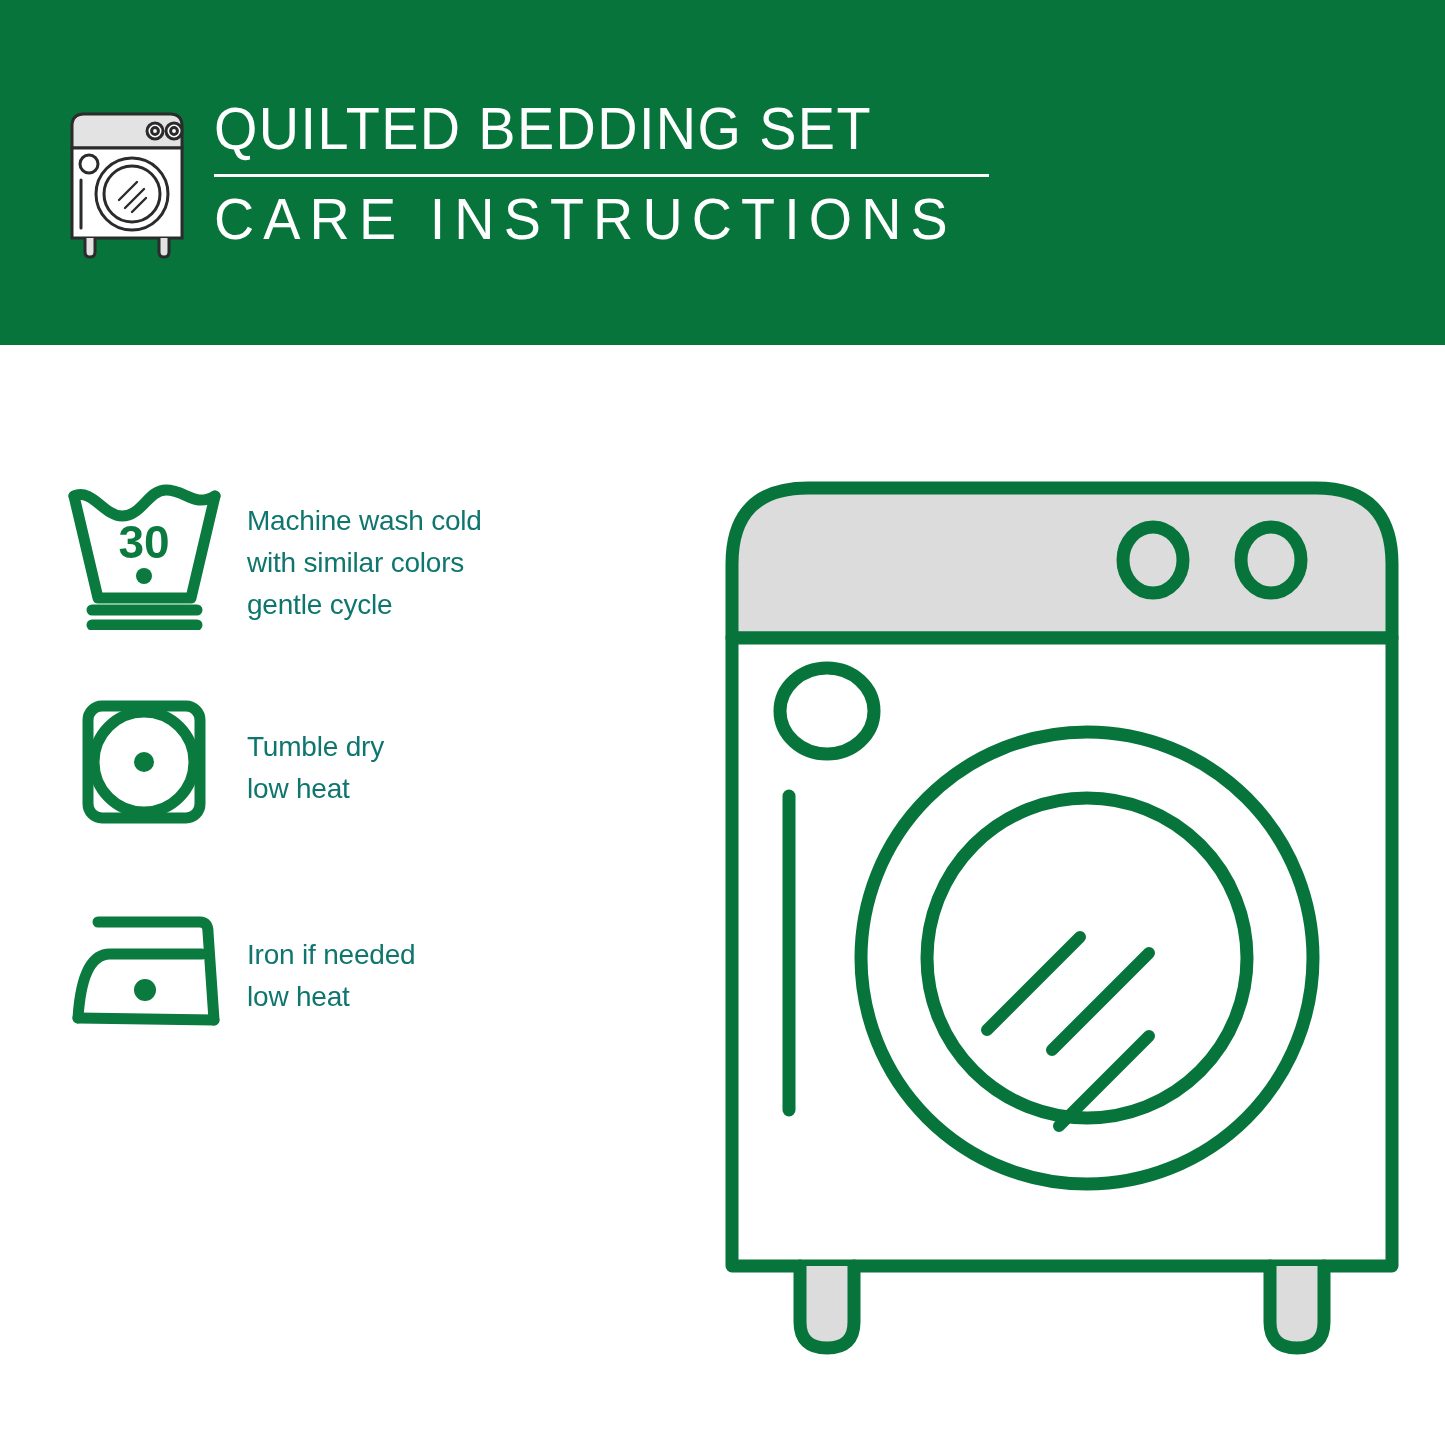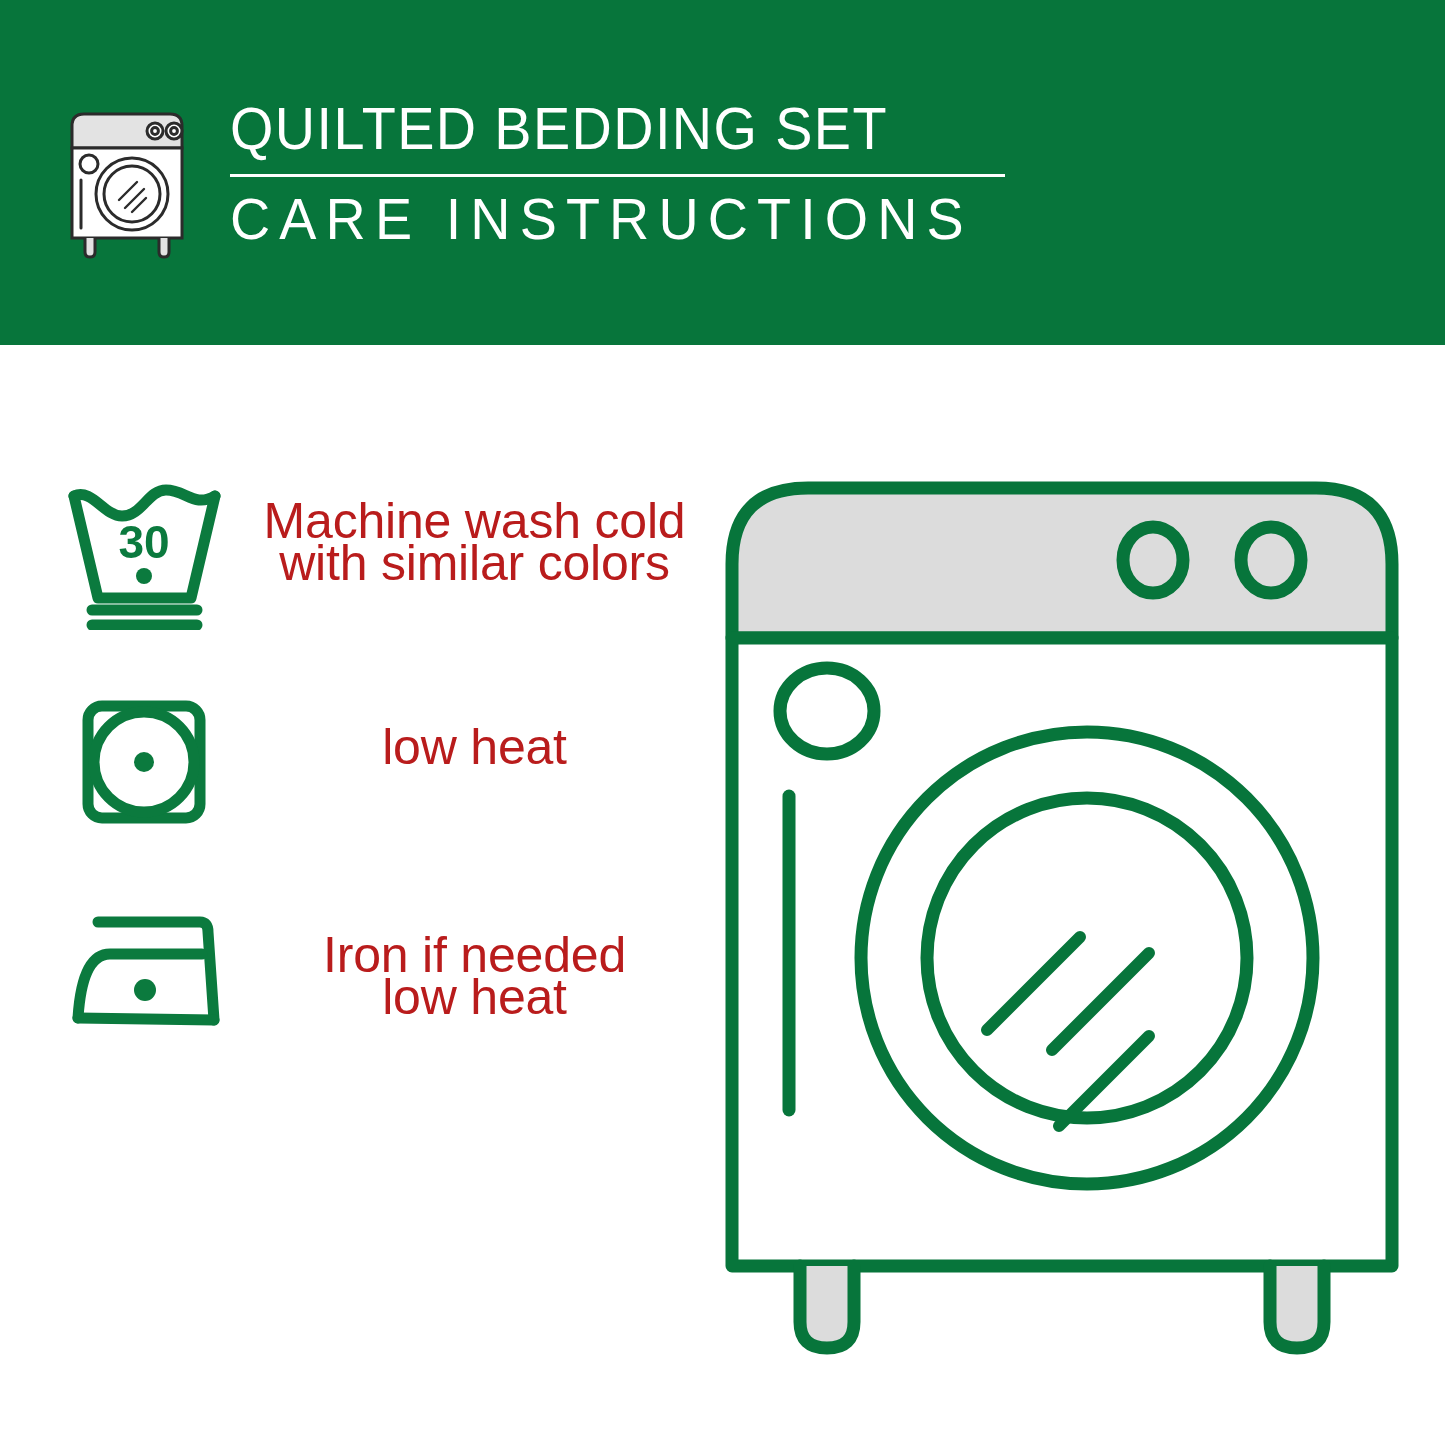--- a/index.html
+++ b/index.html
@@ -36,21 +36,21 @@
     display: flex;
     align-items: flex-start;
   }
   .header-logo {
     width: 130px;
     height: 162px;
     flex: 0 0 auto;
     margin-top: 4px;
   }
   .header-text {
-    margin-left: 38px;
+    margin-left: 22px;
     padding-top: 2px;
   }
   .title-main {
     color: #ffffff;
     font-size: 60px;
     line-height: 62px;
     font-weight: 400;
     letter-spacing: 1.5px;
     white-space: nowrap;
     font-stretch: condensed;
@@ -92,26 +92,25 @@
     width: 185px;
     flex: 0 0 auto;
     display: flex;
     align-items: flex-start;
     justify-content: flex-start;
     padding-top: 10px;
   }
   .care-text {
     flex: 1 1 auto;
     padding-top: 30px;
-    color: #b91c1c;
-    font-size: 50px;
+    color: #0f766e;
+    font-size: 28px;
     line-height: 42px;
     font-weight: 400;
     letter-spacing: -0.2px;
-    text-align: center;
   }
   .care-text .ln { display: block; white-space: nowrap; }
   .care-row.r2 .care-text,
   .care-row.r3 .care-text,
   .care-row.r4 .care-text { padding-top: 48px; }
 
   
   .washer-wrap {
     position: absolute;
     left: 712px;
@@ -171,35 +170,37 @@
             <path d="M30 130 L135 130"></path>
             <path d="M30 145 L135 145"></path>
           </g>
           <text x="82" y="78" fill="#0b7a3e" font-family="'Liberation Sans', sans-serif" font-size="46" font-weight="700" text-anchor="middle">30</text>
           <circle cx="82" cy="96" r="8" fill="#0b7a3e"></circle>
         </svg>
       </div>
       <div class="care-text">
         <span class="ln">Machine wash cold</span>
         <span class="ln">with similar colors</span>
+        <span class="ln">gentle cycle</span>
       </div>
     </div>
 
 
     <div class="care-row r3">
       <div class="care-icon-slot">
         <svg width="165" height="150" viewBox="0 0 165 150" xmlns="http://www.w3.org/2000/svg">
           <g fill="none" stroke="#0b7a3e" stroke-width="11" stroke-linecap="round" stroke-linejoin="round">
             <rect x="26" y="18" width="112" height="112" rx="14"></rect>
             <circle cx="82" cy="74" r="50"></circle>
           </g>
           <circle cx="82" cy="74" r="10" fill="#0b7a3e"></circle>
         </svg>
       </div>
       <div class="care-text">
+        <span class="ln">Tumble dry</span>
         <span class="ln">low heat</span>
       </div>
     </div>
 
     <div class="care-row r4">
       <div class="care-icon-slot">
         <svg width="165" height="150" viewBox="0 0 165 150" xmlns="http://www.w3.org/2000/svg">
           <g fill="none" stroke="#0b7a3e" stroke-width="11" stroke-linecap="round" stroke-linejoin="round">
             <path d="M36 26 L138 26 Q146 26 146 36 L152 124"></path>
             <path d="M16 122 Q20 58 48 58 L140 58"></path>

